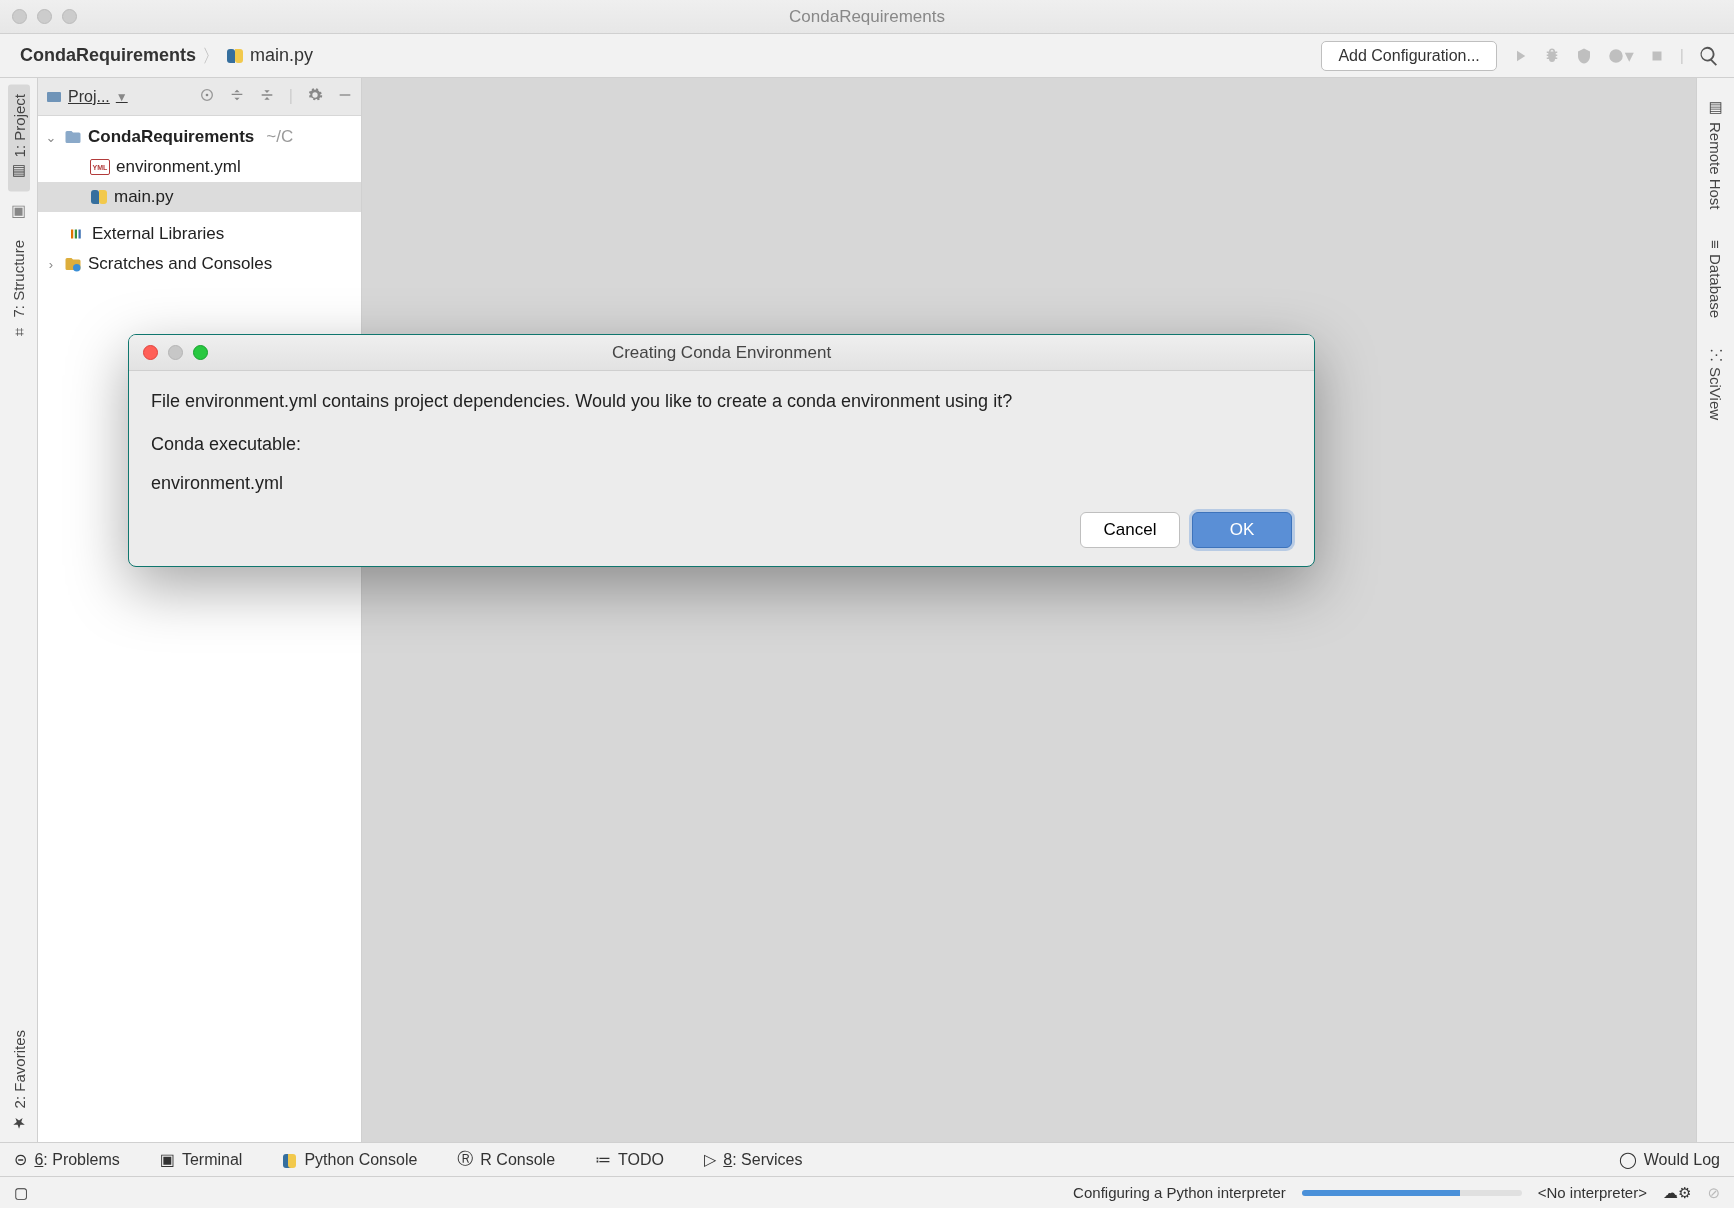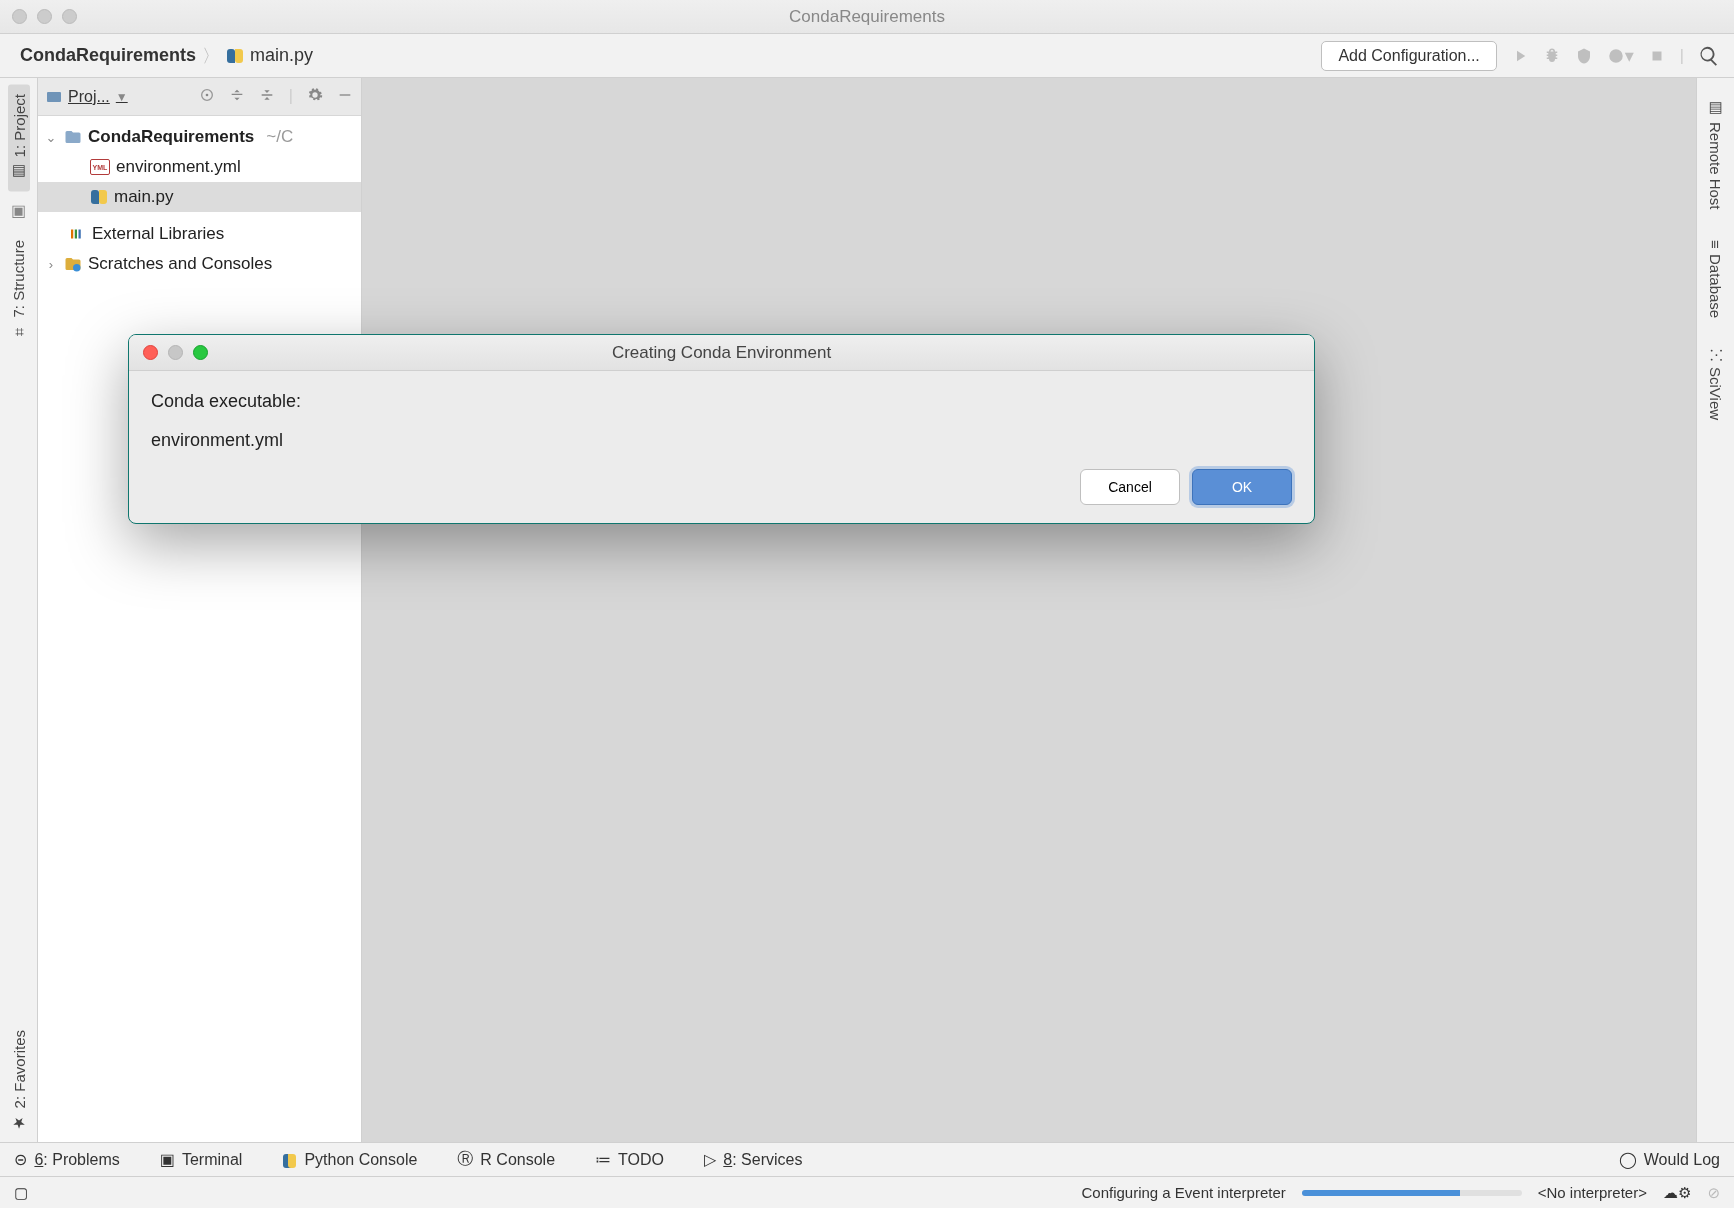--- a/index.html
+++ b/index.html
@@ -80,21 +80,21 @@
 .dialog-body { padding: 20px 22px 18px 22px; }
 .dialog-msg { font-size: 18px; color: #222; margin-bottom: 22px; }
 .form-row { display: flex; align-items: center; gap: 16px; margin-bottom: 18px; }
 .form-label { width: 192px; font-size: 18px; color: #222; }
 .form-input-wrap { flex: 1; position: relative; }
 .form-input { width: 100%; height: 36px; border: 1px solid #c8c8c8; border-radius: 4px; padding: 0 40px 0 10px; font-size: 17px; background: #fff; color: #222; }
 .browse-ic { position: absolute; right: 8px; top: 50%; transform: translateY(-50%); color: #aaa; }
 .browse-ic svg { width: 20px; height: 16px; fill: #bbb; }
 
 .dialog-buttons { display: flex; justify-content: flex-end; gap: 12px; margin-top: 10px; }
-.dbtn { height: 36px; min-width: 100px; border-radius: 6px; font-size: 14px; border: 1px solid #bfbfbf; background: #fff; padding: 0 20px; }
+.dbtn { height: 36px; min-width: 100px; border-radius: 6px; font-size: 17px; border: 1px solid #bfbfbf; background: #fff; padding: 0 20px; }
 .dbtn.primary { background: #5a8fd6; color: #fff; border: 1px solid #3d73bb; box-shadow: 0 0 0 3px rgba(90,143,214,.35); }
 
 
 .py-icon { display:inline-block; width:18px; height:18px; position: relative; }
 .py-icon::before { content:""; position:absolute; left:1px; top:2px; width:8px; height:14px; background:#366f9e; border-radius:3px 3px 0 3px; }
 .py-icon::after { content:""; position:absolute; right:1px; top:2px; width:8px; height:14px; background:#f2c94c; border-radius:0 3px 3px 3px; }
 .yml-icon { display:inline-flex; align-items:center; justify-content:center; width:20px; height:16px; background:#fff; border:1px solid #b23b3b; color:#b23b3b; font-size:7px; font-weight:bold; border-radius:2px; }
 .folder-svg { fill: #8aa9c9; }
 </style>
 </head>
@@ -280,39 +280,40 @@
   <div class="spacer"></div>
   <div class="bi">
       <span>◯</span>
       <span>Would Log</span>
     </div>
 </div>
 
 <div class="statusbar">
   <span>▢</span>
   <div class="spacer"></div>
-  <span>Configuring a Event interpreter</span>
+  <span>Configuring a Python interpreter</span>
   <div class="progress">
       <div class="progress-fill"></div>
     </div>
   <span>&lt;No interpreter&gt;</span>
   <span>☁⚙</span>
   <span style="color:#bbb;">⊘</span>
 </div>
 
 <div class="dialog">
   <div class="dialog-titlebar">
     <div class="dialog-traffic">
       <div class="circle dlg-red"></div>
       <div class="circle dlg-yellow"></div>
       <div class="circle dlg-green"></div>
     </div>
     <div class="dialog-title">Creating Conda Environment</div>
   </div>
   <div class="dialog-body">
+    <div class="dialog-msg">File environment.yml contains project dependencies. Would you like to create a conda environment using it?</div>
 
     <div class="form-row">
       <div class="form-label">Conda executable:</div>
     </div>
 
     <div class="form-row">
       <div class="form-label">environment.yml</div>
     </div>
 
     <div class="dialog-buttons">

